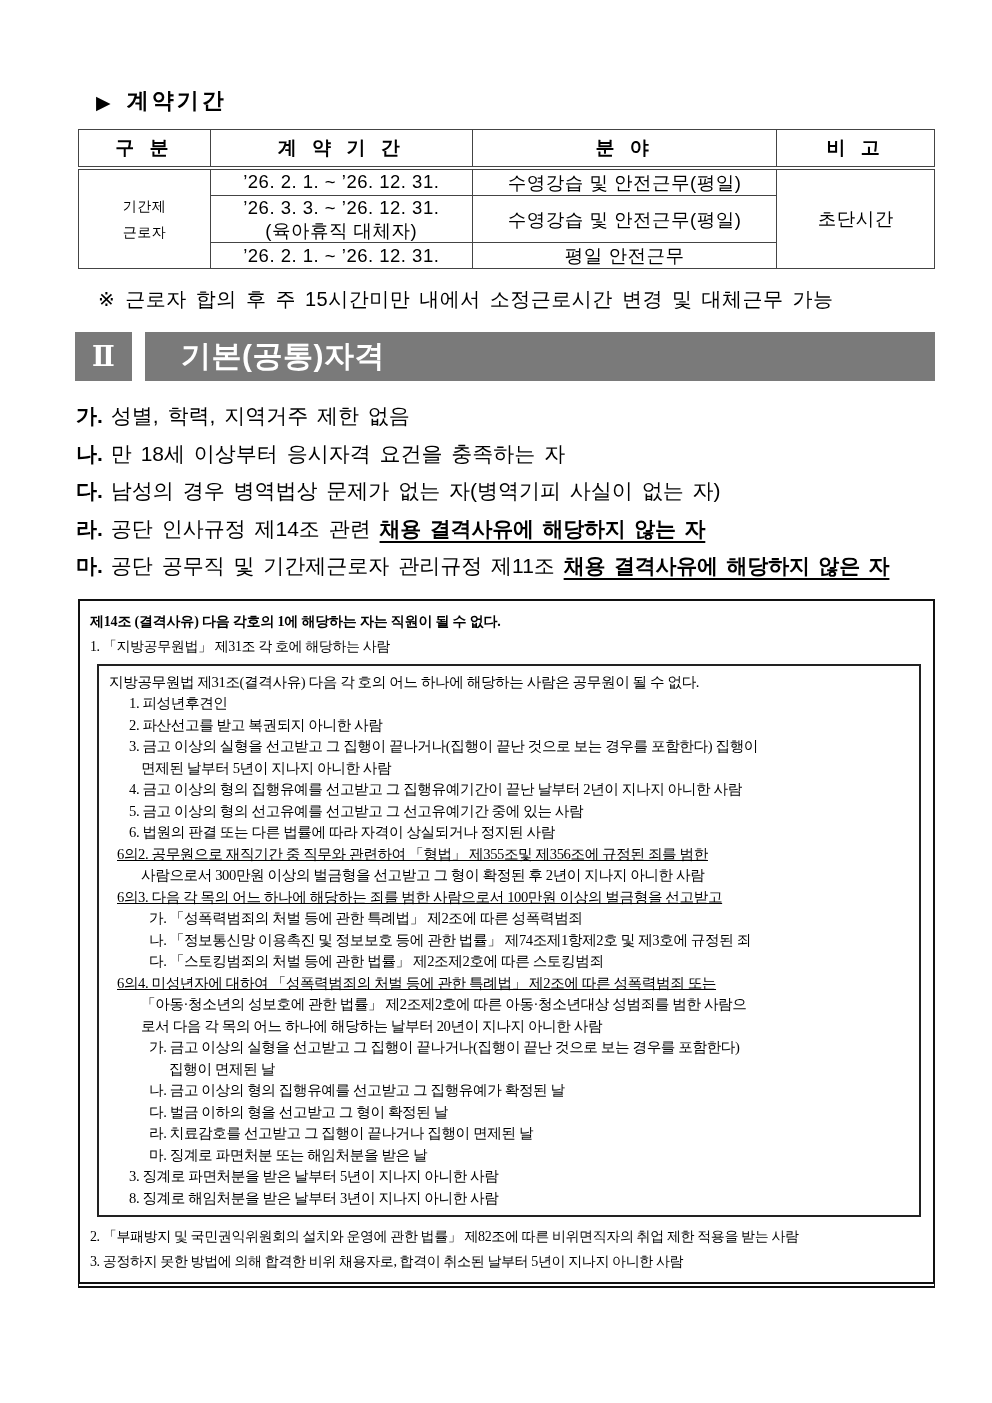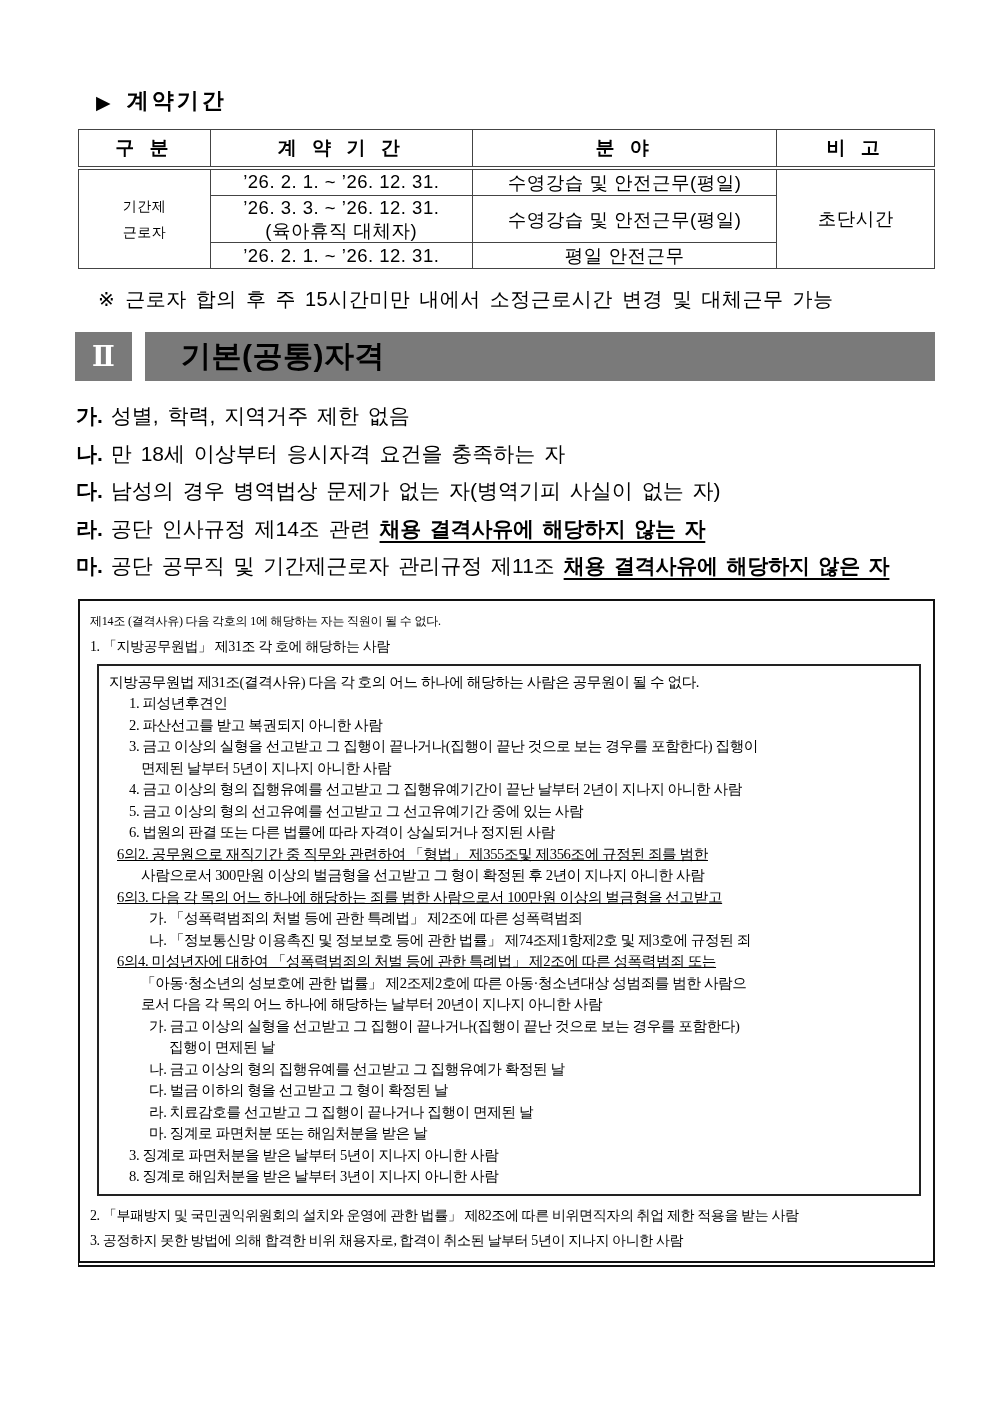--- a/index.html
+++ b/index.html
@@ -31,34 +31,34 @@
   .note-line { font-size:20px; line-height:31px; letter-spacing:0.5px; word-spacing:3px; white-space:nowrap; }
   .note-marker { margin-right:10px; }
 
   
   .sec-header { display:flex; align-items:stretch; margin-top:17px; margin-left:-3px; }
   .sec-num { width:57px; height:49px; background:#7a7a7a; color:#fff;
              font-family:"Liberation Serif","DejaVu Serif",serif; font-size:27px; font-weight:700;
              display:flex; align-items:center; justify-content:center; }
   .sec-bar { flex:1; height:49px; background:#7a7a7a; margin-left:13px;
              display:flex; align-items:center; padding-left:36px; }
-  .sec-bar span { color:#000000; font-size:30px; font-weight:800; letter-spacing:0.5px; }
+  .sec-bar span { color:#ffffff; font-size:30px; font-weight:800; letter-spacing:0.5px; }
 
   
   .quals { margin-top:16px; margin-left:-2px; }
   .qual-line { font-size:21px; line-height:37.5px; font-weight:500; word-spacing:3px; white-space:nowrap; }
   .q-label { font-weight:700; margin-right:8px; }
   .q-em { font-weight:700; text-decoration:underline; text-underline-offset:5px;
           text-decoration-thickness:1.5px; letter-spacing:-0.2px; }
 
   
   .abox { margin-top:14px; margin-left:0px; border:2px solid #111; border-bottom:6px double #111;
           padding:8px 10px 8px 10px;
           font-family:"Liberation Serif","DejaVu Serif",serif; }
-  .abx-title { font-size:12px; font-weight:400; line-height:25px; letter-spacing:-0.2px; white-space:nowrap; }
+  .abx-title { font-size:14px; font-weight:700; line-height:25px; letter-spacing:-0.2px; white-space:nowrap; }
   .abx-item { font-size:14px; line-height:25px; letter-spacing:-0.4px; white-space:nowrap; overflow:hidden; }
   .inner-box { border:2px solid #222; margin:5px 2px 7px 7px; padding:6px 8px; overflow:hidden; }
   .ib-line { font-size:14.6px; line-height:21.5px; letter-spacing:-0.4px; white-space:nowrap; overflow:hidden; }
   .ib-line[data-ind="0"]{ padding-left:2px; }
   .ib-line[data-ind="1"]{ padding-left:10px;text-decoration:underline; }
   .ib-line[data-ind="2"]{ padding-left:22px; }
   .ib-line[data-ind="3"]{ padding-left:34px; }
   .ib-line[data-ind="4"]{ padding-left:42px; }
   .ib-line[data-ind="5"]{ padding-left:62px; }
 </style>
@@ -165,20 +165,21 @@
 
         <div class="ib-line" data-ind="3">사람으로서 300만원 이상의 벌금형을 선고받고 그 형이 확정된 후 2년이 지나지 아니한 사람</div>
 
         <div class="ib-line" data-ind="1">6의3. 다음 각 목의 어느 하나에 해당하는 죄를 범한 사람으로서 100만원 이상의 벌금형을 선고받고</div>
 
 
         <div class="ib-line" data-ind="4">가. 「성폭력범죄의 처벌 등에 관한 특례법」 제2조에 따른 성폭력범죄</div>
 
         <div class="ib-line" data-ind="4">나. 「정보통신망 이용촉진 및 정보보호 등에 관한 법률」 제74조제1항제2호 및 제3호에 규정된 죄</div>
 
+        <div class="ib-line" data-ind="4">다. 「스토킹범죄의 처벌 등에 관한 법률」 제2조제2호에 따른 스토킹범죄</div>
 
         <div class="ib-line" data-ind="1">6의4. 미성년자에 대하여 「성폭력범죄의 처벌 등에 관한 특례법」 제2조에 따른 성폭력범죄 또는</div>
 
         <div class="ib-line" data-ind="3">「아동·청소년의 성보호에 관한 법률」 제2조제2호에 따른 아동·청소년대상 성범죄를 범한 사람으</div>
 
         <div class="ib-line" data-ind="3">로서 다음 각 목의 어느 하나에 해당하는 날부터 20년이 지나지 아니한 사람</div>
 
         <div class="ib-line" data-ind="4">가. 금고 이상의 실형을 선고받고 그 집행이 끝나거나(집행이 끝난 것으로 보는 경우를 포함한다)</div>
 
         <div class="ib-line" data-ind="5">집행이 면제된 날</div>

